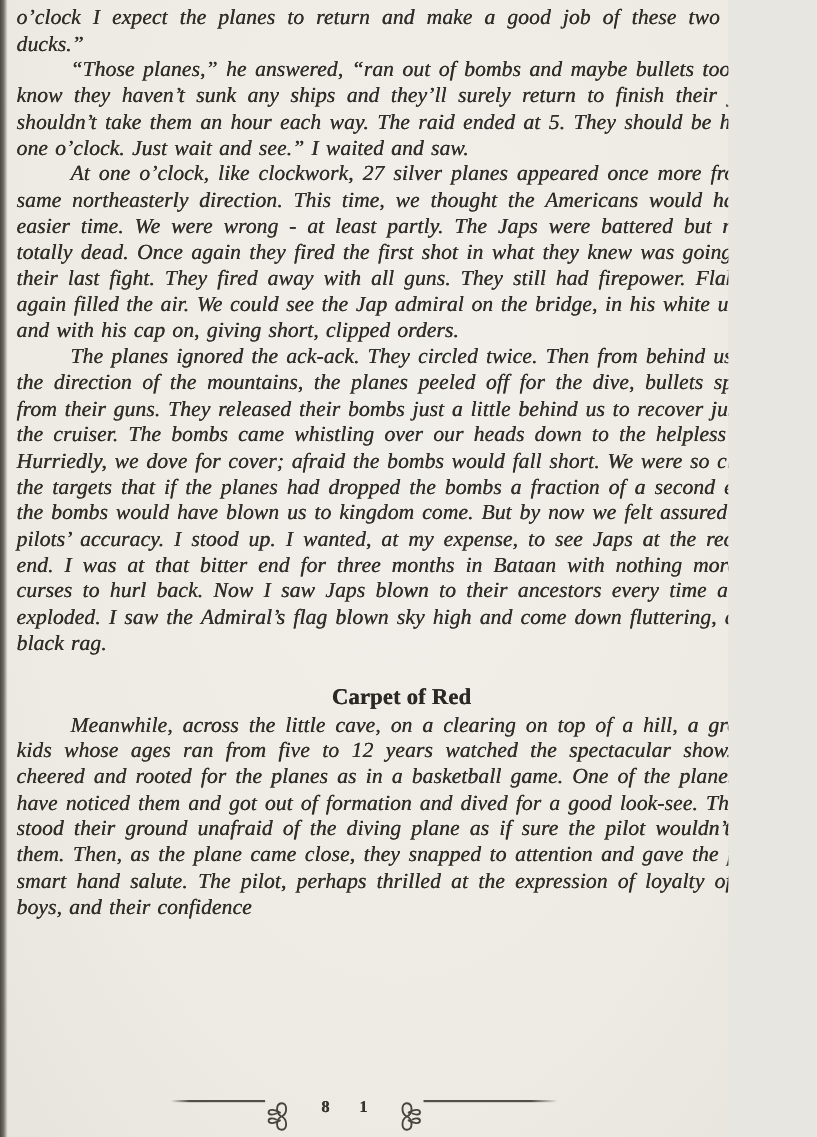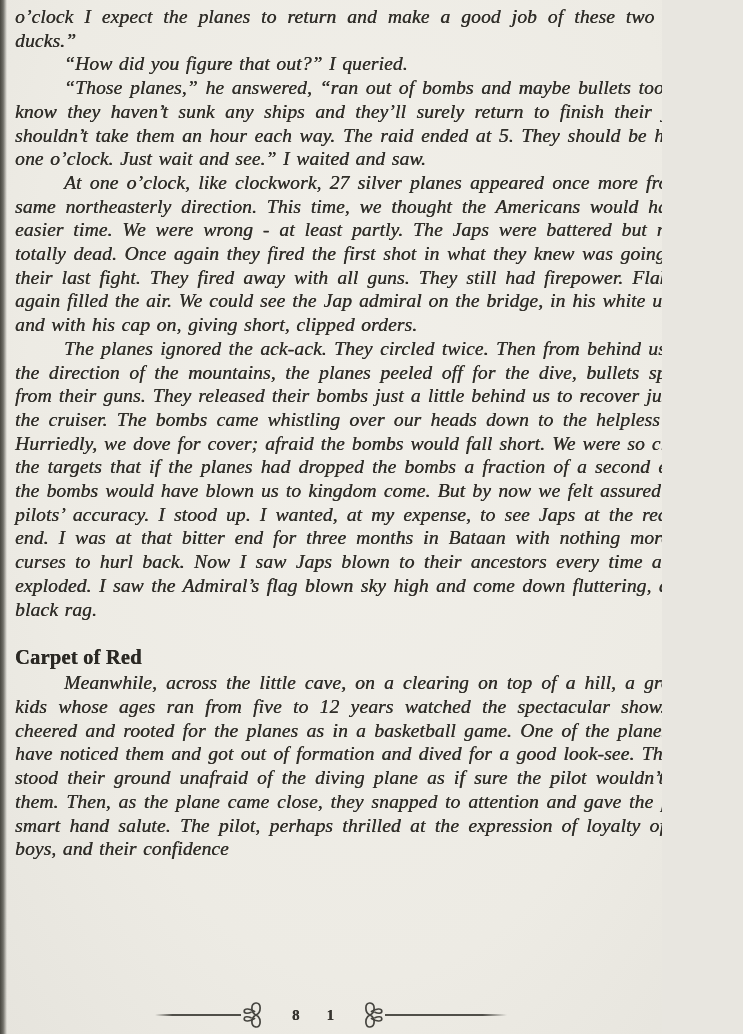--- a/index.html
+++ b/index.html
@@ -39,26 +39,26 @@
   .text-block p.continued { text-indent: 0; }
   h2.section-heading {
     font-style: normal;
     font-weight: bold;
     font-size: 20.5px;
     line-height: 22px;
     margin: 25px 0 3px 0;
     letter-spacing: 0.2px;
     color: #2b2924;
     text-shadow: 0.3px 0 0 currentColor;
+    text-align: center;
   }
   .page-footer {
     position: absolute;
     left: 0; bottom: 4px; width: 100%;
     display: flex;
-    align-items: center;
     justify-content: center;
   }
   .rule {
     height: 2px;
     background: #504f49;
   }
   .rule-left  { width: 86px;  background: linear-gradient(to right, rgba(80,79,73,0), #504f49 20%, #504f49); }
   .rule-right { width: 122px; background: linear-gradient(to left,  rgba(80,79,73,0), #504f49 20%, #504f49); }
   .flourish { display: block; }
   .flourish.mirrored { transform: scaleX(-1); }
@@ -75,21 +75,20 @@
   }
 </style>
 </head>
 <body>
 
 <div class="page">
   <div class="scan-edge"></div>
 
   <main class="text-block">
     <p class="continued">o’clock I expect the planes to return and make a good job of these two sitting ducks.”</p>
-    <p>“How did you figure that out?” I queried.</p>
     <p>“Those planes,” he answered, “ran out of bombs and maybe bullets too. They know they haven’t sunk any ships and they’ll surely return to finish their job. It shouldn’t take them an hour each way. The raid ended at 5. They should be here by one o’clock. Just wait and see.” I waited and saw.</p>
     <p>At one o’clock, like clockwork, 27 silver planes appeared once more from the same northeasterly direction. This time, we thought the Americans would have an easier time. We were wrong - at least partly. The Japs were battered but not yet totally dead. Once again they fired the first shot in what they knew was going to be their last fight. They fired away with all guns. They still had firepower. Flak once again filled the air. We could see the Jap admiral on the bridge, in his white uniform and with his cap on, giving short, clipped orders.</p>
     <p>The planes ignored the ack-ack. They circled twice. Then from behind us, from the direction of the mountains, the planes peeled off for the dive, bullets spurting from their guns. They released their bombs just a little behind us to recover just past the cruiser. The bombs came whistling over our heads down to the helpless ships. Hurriedly, we dove for cover; afraid the bombs would fall short. We were so close to the targets that if the planes had dropped the bombs a fraction of a second earlier, the bombs would have blown us to kingdom come. But by now we felt assured of the pilots’ accuracy. I stood up. I wanted, at my expense, to see Japs at the receiving end. I was at that bitter end for three months in Bataan with nothing more than curses to hurl back. Now I saw Japs blown to their ancestors every time a bomb exploded. I saw the Admiral’s flag blown sky high and come down fluttering, a mere black rag.</p>
 
     <h2 class="section-heading">Carpet of Red</h2>
 
     <p>Meanwhile, across the little cave, on a clearing on top of a hill, a group of kids whose ages ran from five to 12 years watched the spectacular show. They cheered and rooted for the planes as in a basketball game. One of the planes must have noticed them and got out of formation and dived for a good look-see. The boys stood their ground unafraid of the diving plane as if sure the pilot wouldn’t harm them. Then, as the plane came close, they snapped to attention and gave the pilot a smart hand salute. The pilot, perhaps thrilled at the expression of loyalty of these boys, and their confidence</p>
   </main>
 
   <footer class="page-footer">

